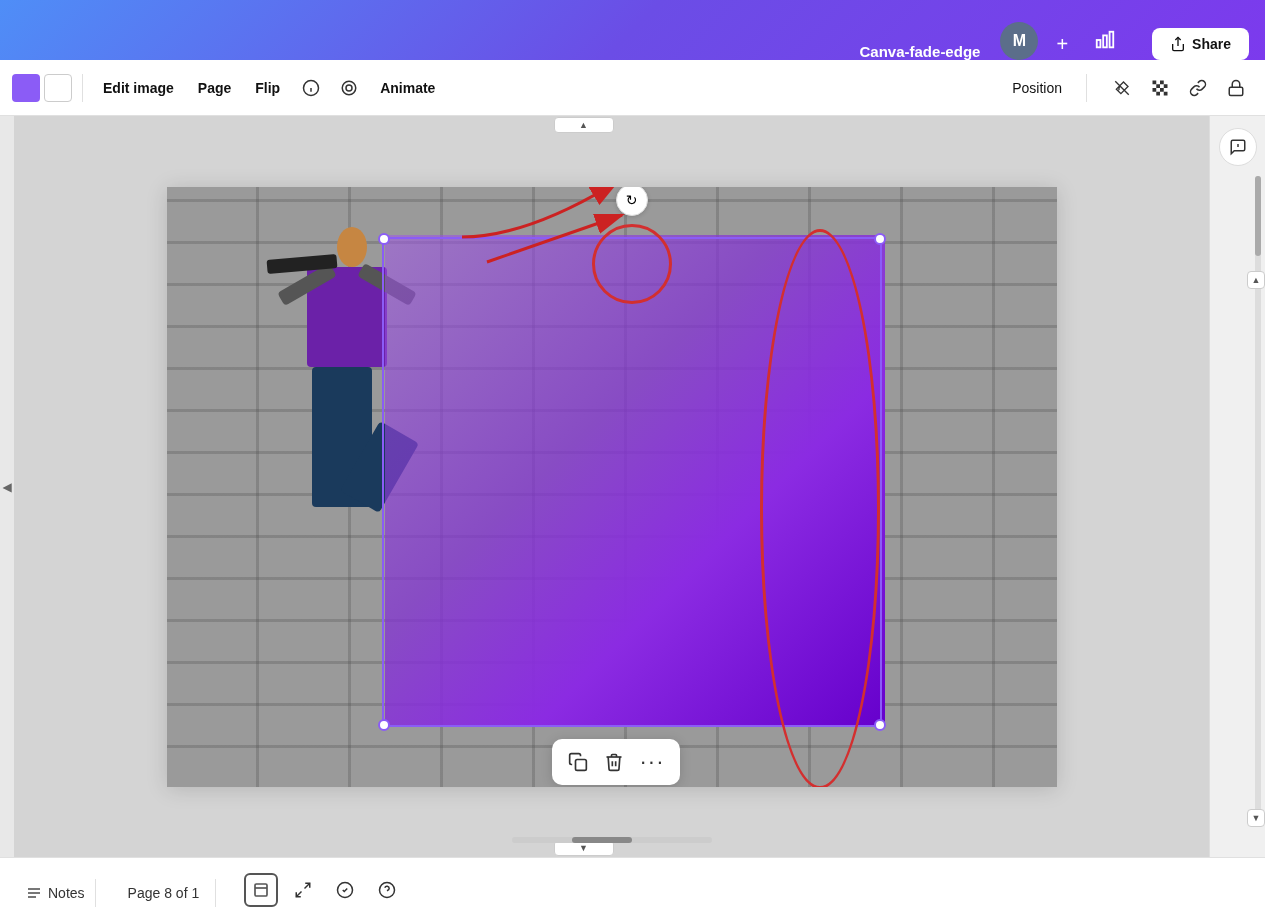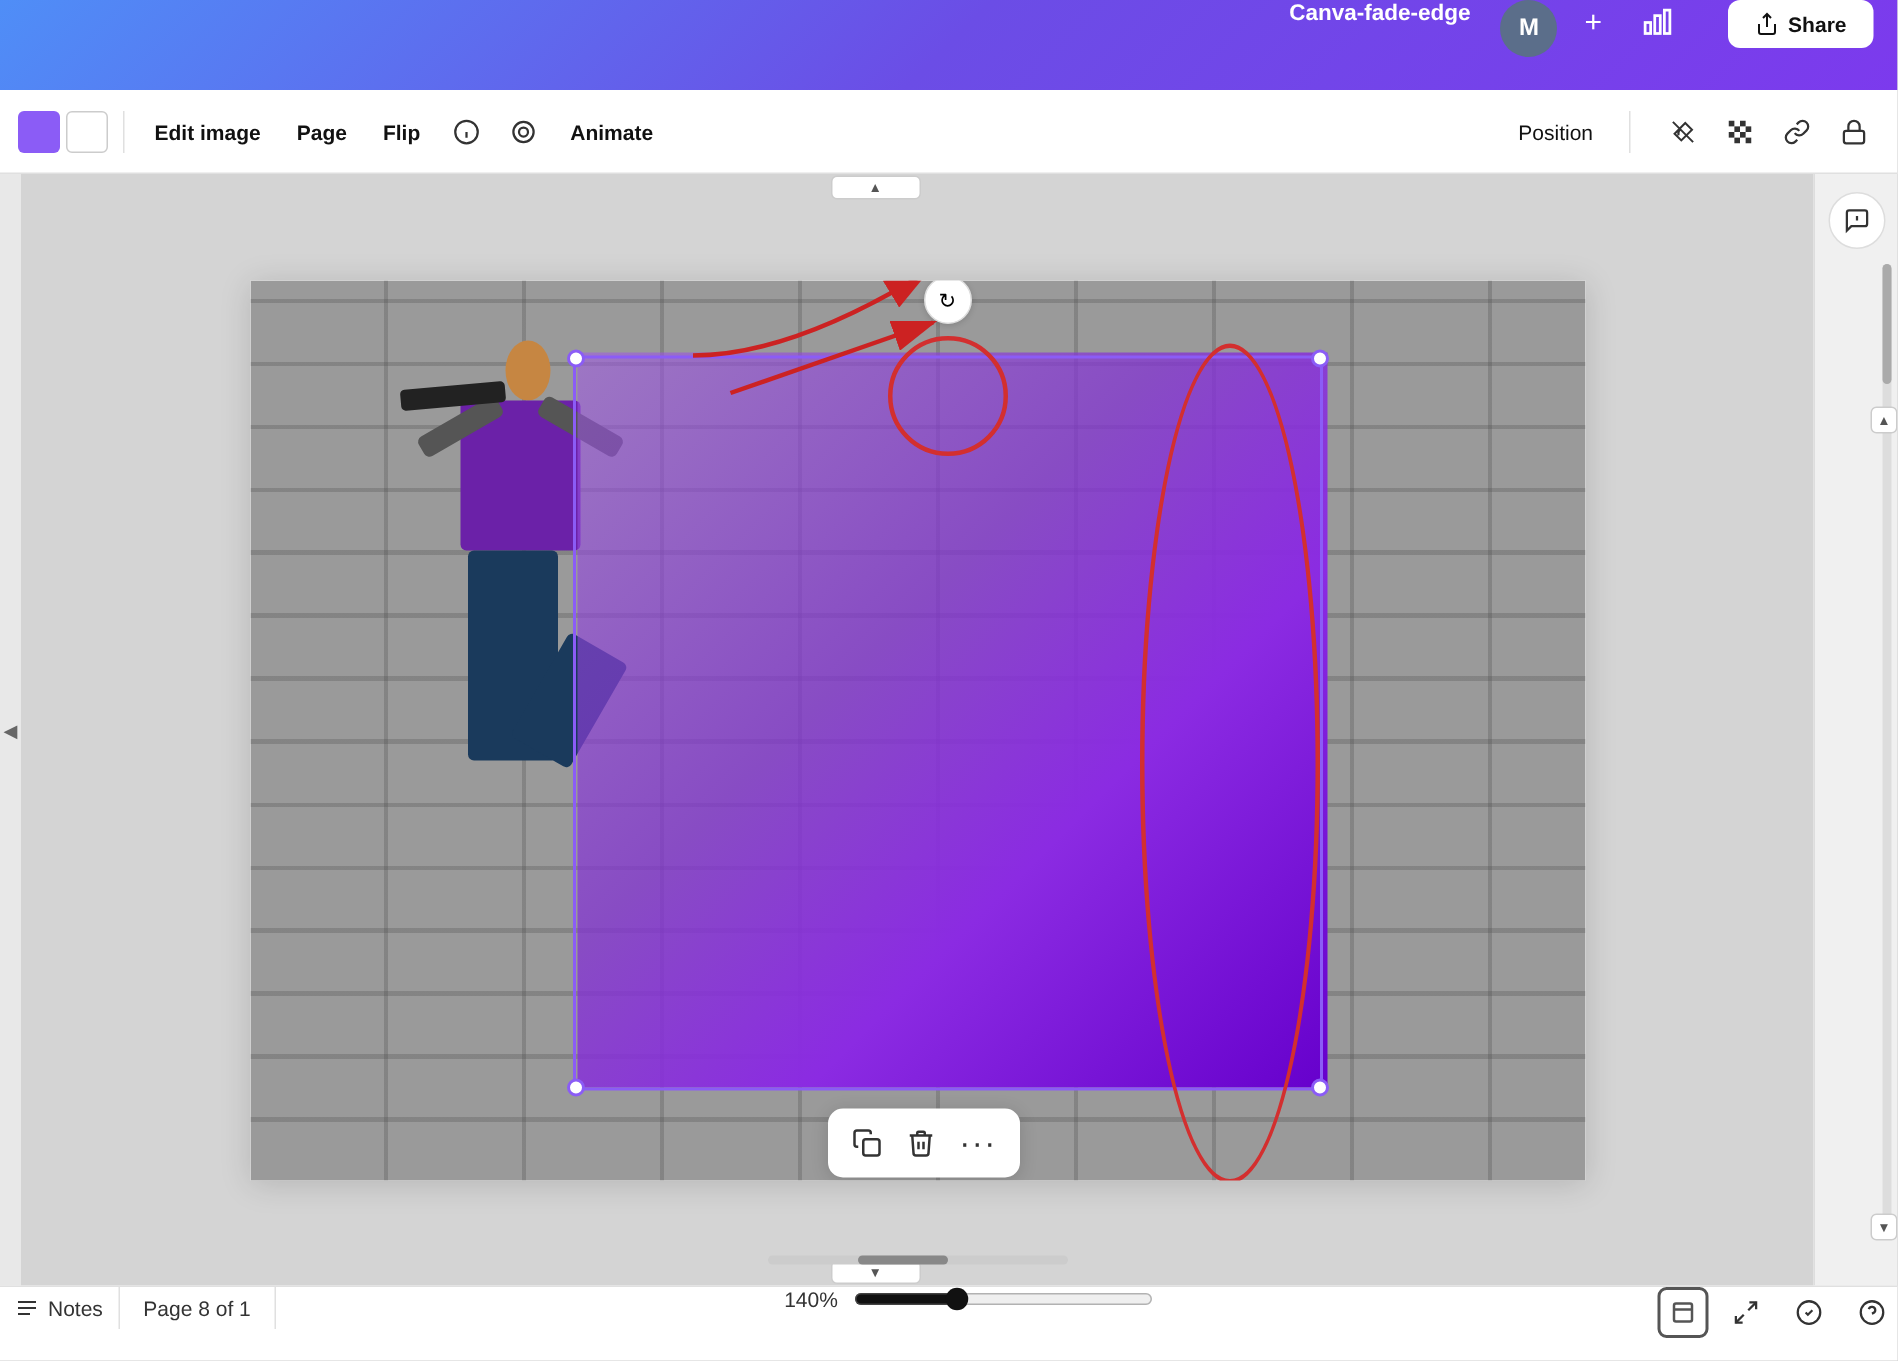--- a/index.html
+++ b/index.html
@@ -3,21 +3,21 @@
   <meta charset="utf-8">
   <style>
     * { box-sizing: border-box; margin: 0; padding: 0; }
     body { font-family: -apple-system, BlinkMacSystemFont, 'Segoe UI', sans-serif; background: #e8e8e8; overflow: hidden; width: 1265px; height: 907px; display: flex; flex-direction: column; }
 
     
     #topbar {
       height: 60px;
       background: linear-gradient(135deg, #4f8ef7 0%, #6b4de6 50%, #7c3aed 100%);
       display: flex;
-      align-items: flex-start;
+      align-items: flex-end;
       justify-content: flex-end;
       padding: 0 16px;
       gap: 12px;
       flex-shrink: 0;
     }
     #topbar .project-name {
       color: white;
       font-weight: 600;
       font-size: 15px;
       margin-right: 8px;
@@ -325,24 +325,24 @@
     }
     .scroll-arrow-top { right: 0; top: 155px; }
     .scroll-arrow-bottom { right: 0; bottom: 30px; }
 
     
     #bottombar {
       height: 50px;
       background: white;
       border-top: 1px solid #e0e0e0;
       display: flex;
-      align-items: flex-start;
-      padding: 0 0;
+      align-items: flex-end;
+      padding: 0 16px;
       flex-shrink: 0;
-      gap: 0;
+      gap: 16px;
     }
     .notes-btn {
       display: flex; align-items: center; gap: 6px;
       background: none; border: none; cursor: pointer;
       font-size: 14px; color: #333;
       padding: 6px 10px;
       border-right: 1px solid #e0e0e0;
     }
     .page-info {
       padding: 6px 16px;
@@ -582,24 +582,20 @@
   <button class="notes-btn">
     <svg width="16" height="16" viewBox="0 0 24 24" fill="none" stroke="#333" stroke-width="2">
         <line x1="3" y1="6" x2="21" y2="6"></line>
         <line x1="3" y1="12" x2="21" y2="12"></line>
         <line x1="3" y1="18" x2="15" y2="18"></line>
       </svg>
     <span>Notes</span>
   </button>
   <div class="page-info">Page 8 of 1</div>
 
-  <div class="zoom-area">
-    <span class="zoom-label">140%</span>
-    <input type="range" class="zoom-slider" min="10" max="400" value="140" style="">
-  </div>
 
   <div class="bottom-right-btns">
     <button class="page-icon-btn">
       <svg width="16" height="16" viewBox="0 0 24 24" fill="none" stroke="#555" stroke-width="2.5">
           <rect x="3" y="3" width="18" height="18" rx="2"></rect>
           <line x1="3" y1="9" x2="21" y2="9"></line>
         </svg>
     </button>
     <button class="bottom-icon-btn">
       <svg width="18" height="18" viewBox="0 0 24 24" fill="none" stroke="#333" stroke-width="2">

